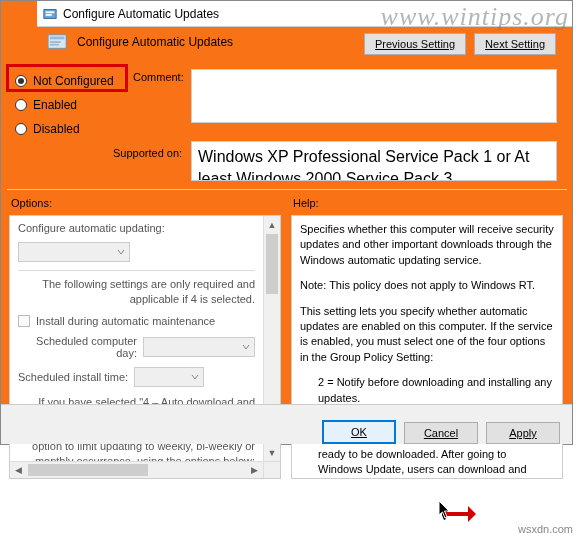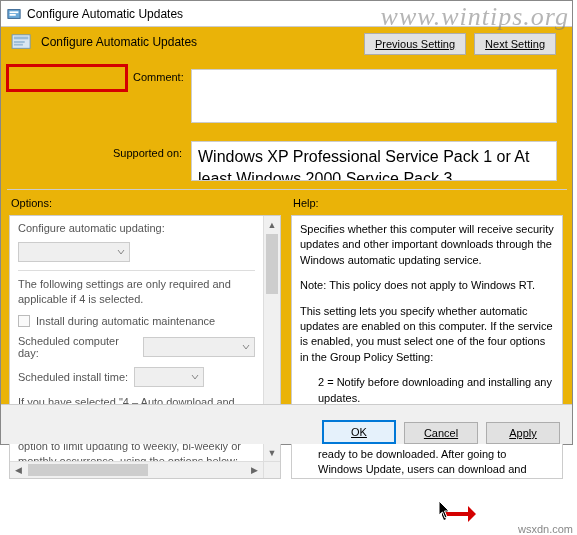--- a/index.html
+++ b/index.html
@@ -1,17 +1,17 @@
 <!DOCTYPE html>
 <html><head>
 <meta charset="utf-8">
 <style>
 * { box-sizing: border-box; }
 body { margin: 0; padding: 0; font-family: "Segoe UI", Tahoma, sans-serif; font-size: 11px; background: #fff; color: #000; width: 577px; height: 535px; overflow: hidden; position: relative; }
-.window { border: 1px solid #888; width: 573px; height: 445px; background: #eab308; position: relative; }
+.window { border: 1px solid #888; width: 573px; height: 445px; background: #f97316; position: relative; padding-left: 36px; }
 .titlebar { height: 26px; background: #fff; border-bottom: 1px solid #ccc; display: flex; align-items: center; padding: 0 6px; }
 .titlebar .ticon { width: 14px; height: 14px; margin-right: 6px; }
 .titlebar .ttext { font-size: 12px; }
 .subheader { display: flex; align-items: center; padding: 6px 10px; }
 .subheader .shicon { width: 22px; height: 18px; margin-right: 8px; display:inline-block; }
 .subheader .shtext { font-size: 12px; }
 .navbtns { position: absolute; right: 16px; top: 32px; display: flex; gap: 8px; }
 button.std { background: #e1e1e1; border: 1px solid #adadad; padding: 4px 10px; font-family: inherit; font-size: 11px; cursor: pointer; min-width: 74px; text-decoration: underline; }
 .radios { position: absolute; left: 8px; top: 68px; width: 116px; }
 .radio-row { display: flex; align-items: center; height: 24px; padding: 0 4px 0 6px; font-size: 12px; }
@@ -19,21 +19,21 @@
 .radio.checked::after { content: ""; width: 6px; height: 6px; border-radius: 50%; background: #333; display: block; }
 .redbox { border: 3px solid #d40000; position: absolute; left: 5px; top: 63px; width: 122px; height: 28px; pointer-events: none; }
 .comment-label { position: absolute; left: 132px; top: 70px; font-size: 11px; }
 .comment-box { position: absolute; left: 190px; top: 68px; width: 366px; height: 54px; border: 1px solid #ccc; background: #fff; overflow-y: scroll; font-size:11px; padding:4px; resize:none; font-family:inherit;}
 .supported-label { position: absolute; left: 112px; top: 146px; font-size: 11px; }
 .supported-box { position: absolute; left: 190px; top: 140px; width: 366px; height: 40px; border: 1px solid #ccc; background: #fff; overflow-y: scroll; padding: 4px 6px; font-size: 16px; line-height: 1.35; }
 .mid-divider { position: absolute; left: 6px; top: 188px; width: 560px; border-top: 1px solid #ccc; }
 .options-label { position: absolute; left: 10px; top: 196px; font-size: 11px; }
 .help-label { position: absolute; left: 292px; top: 196px; font-size: 11px; }
 .options-panel { position: absolute; left: 8px; top: 214px; width: 272px; height: 264px; border: 1px solid #ccc; background: #fff; overflow: hidden; }
-.options-inner { position:absolute; left:0; top:0; right:17px; bottom:17px; overflow:hidden; padding:6px 8px; font-size:11px; color:#555;}
+.options-inner { position:absolute; left:0; top:0; right:17px; bottom:17px; overflow:hidden; padding:6px 8px; font-size:11px; color:#555;text-align:right;}
 .options-inner .row { margin-bottom: 8px; display:flex; align-items:center; gap:6px;}
 .options-inner select, .options-inner .fake-select { border: 1px solid #ccc; background: #efefef; height: 20px; font-size: 11px; color:#777; flex:0 0 auto;}
 .fake-select { display:inline-flex; align-items:center; justify-content:flex-end; padding:0 4px; width:112px;}
 .fake-select.small{width:70px;}
 .chk { width:12px; height:12px; border:1px solid #bbb; display:inline-block; background:#fafafa;}
 .divline { border-top: 1px solid #ddd; margin: 6px 0; }
 .vscroll { position: absolute; right: 0; top: 0; bottom: 17px; width: 17px; background: #f0f0f0; border-left: 1px solid #ddd; }
 .vscroll .thumb { position:absolute; left:2px; right:2px; top:18px; height:60px; background:#cdcdcd;}
 .vscroll .arr { position:absolute; left:0; right:0; height:17px; display:flex; align-items:center; justify-content:center; color:#666; font-size:9px;}
 .vscroll .arr.up{top:0;} .vscroll .arr.down{bottom:0;}
@@ -77,20 +77,34 @@
         <rect x="3" y="12" width="10" height="2" fill="#9abbd6"></rect>
       </svg>
     <span class="shtext">Configure Automatic Updates</span>
   </div>
 
   <div class="navbtns">
     <button class="std">Previous Setting</button>
     <button class="std">Next Setting</button>
   </div>
 
+  <div class="radios">
+    <div class="radio-row">
+      <span class="radio checked"></span>
+      <span>Not Configured</span>
+    </div>
+    <div class="radio-row">
+      <span class="radio"></span>
+      <span>Enabled</span>
+    </div>
+    <div class="radio-row">
+      <span class="radio"></span>
+      <span>Disabled</span>
+    </div>
+  </div>
   <div class="redbox"></div>
 
   <span class="comment-label">Comment:</span>
   <textarea class="comment-box" style=""></textarea>
 
   <span class="supported-label">Supported on:</span>
   <div class="supported-box"><span style="white-space:pre-line">Windows XP Professional Service Pack 1 or At least Windows 2000 Service Pack 3
 Option 7 only supported on servers of at least Windows Server 2016 edition</span></div>
 
   <div class="mid-divider"></div>

